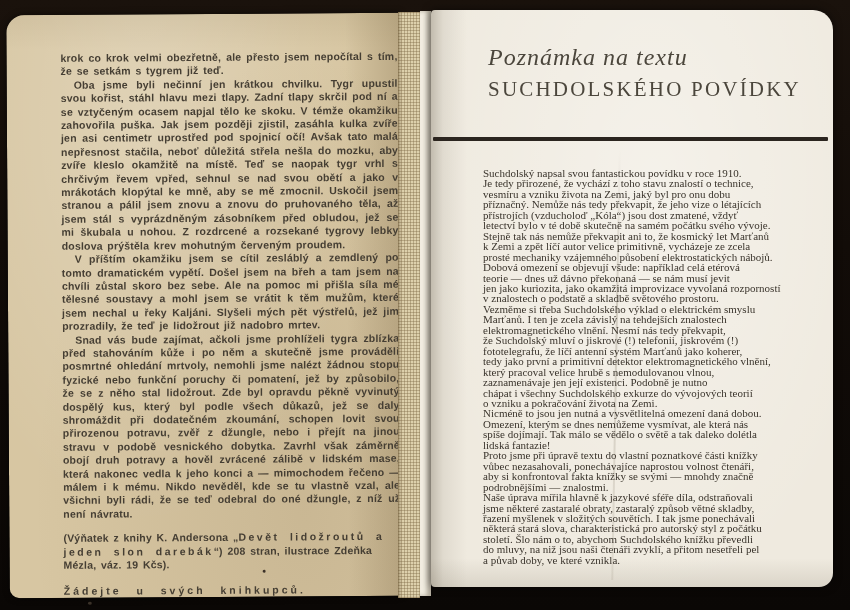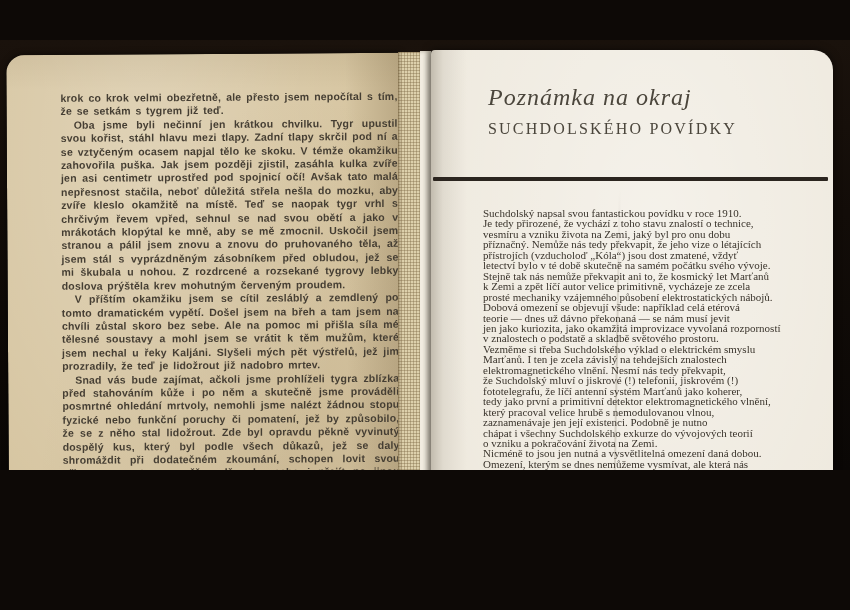--- a/index.html
+++ b/index.html
@@ -1,17 +1,17 @@
 <!DOCTYPE html>
 <html><head>
 <meta charset="utf-8">
 <style>
   html,body{margin:0;padding:0;background:#0d0906;}
-  .scan{position:relative;width:850px;height:430px;overflow:hidden;
-        background:linear-gradient(180deg,#1a120c 0%,#120c08 40%,#0a0705 100%);margin-top:40px;}
+  .scan{position:relative;width:850px;height:610px;overflow:hidden;
+        background:linear-gradient(180deg,#1a120c 0%,#120c08 40%,#0a0705 100%);}
   .page{position:absolute;}
   
   .left-page{left:8px;top:14px;width:394px;height:583px;
     border-radius:18px 3px 6px 10px;
     transform:rotate(-0.35deg);
     background:
       radial-gradient(ellipse at 35% 18%, rgba(255,255,255,0.22), transparent 60%),
       radial-gradient(ellipse at 75% 85%, rgba(120,95,60,0.14), transparent 65%),
       linear-gradient(90deg, rgba(110,90,55,0) 86%, rgba(110,90,55,0.28) 100%),
       linear-gradient(180deg, rgba(110,90,55,0.10) 0%, rgba(110,90,55,0) 6%),
@@ -43,21 +43,21 @@
       linear-gradient(90deg, rgba(90,80,60,0.30) 0, rgba(90,80,60,0.10) 3%, rgba(90,80,60,0) 9%),
       linear-gradient(0deg, rgba(90,80,60,0.14) 0, rgba(90,80,60,0) 5%),
       radial-gradient(ellipse at 55% 30%, rgba(255,255,255,0.35), transparent 75%),
       #efeadf;
     box-shadow:0 0 8px rgba(0,0,0,0.55);}
   .kicker{position:absolute;left:57px;top:34px;
     font-family:"Liberation Serif",serif;font-style:italic;
     font-size:24px;color:#4b463c;letter-spacing:1px;}
   .main-title{position:absolute;left:57px;top:66px;
     font-family:"Liberation Serif",serif;font-weight:400;
-    font-size:16px;line-height:26px;color:#4b463c;letter-spacing:2.2px;}
+    font-size:21px;line-height:26px;color:#4b463c;letter-spacing:2.2px;}
   .title-rule{position:absolute;left:2px;top:127px;height:4px;width:calc(100% - 7px);
     background:#2b251f;border-radius:1px;}
   .right-body{position:absolute;left:52px;top:158px;width:332px;
     font-family:"Liberation Serif",serif;
     font-size:11px;line-height:10.45px;color:#3a342c;
     white-space:pre-line;}
   .crease{position:absolute;left:184px;top:140px;width:2px;height:430px;
     background:linear-gradient(180deg, transparent 0%, rgba(120,110,90,0.28) 35%, rgba(120,110,90,0.12) 100%);
     transform:rotate(1deg);}
   .speck{position:absolute;border-radius:50%;background:#3a3128;}
@@ -79,21 +79,21 @@
       <p class="cta">Žádejte u svých knihkupců.</p>
     </div>
     <span class="speck s1"></span>
     <span class="speck s2"></span>
   </div>
 
   <div class="gauze"></div>
   <div class="page-edge-strip"></div>
 
   <div class="page right-page">
-    <div class="kicker">Poznámka na okraj</div>
+    <div class="kicker">Poznámka na textu</div>
     <div class="main-title">
       <div>SUCHDOLSKÉHO POVÍDKY</div>
     </div>
     <div class="title-rule"></div>
     <div class="crease"></div>
     <div class="right-body">Suchdolský napsal svou fantastickou povídku v roce 1910.
 Je tedy přirozené, že vychází z toho stavu znalostí o technice,
 vesmíru a vzniku života na Zemi, jaký byl pro onu dobu
 příznačný. Nemůže nás tedy překvapit, že jeho vize o létajících
 přístrojích (vzducholoď „Kóla“) jsou dost zmatené, vždyť

